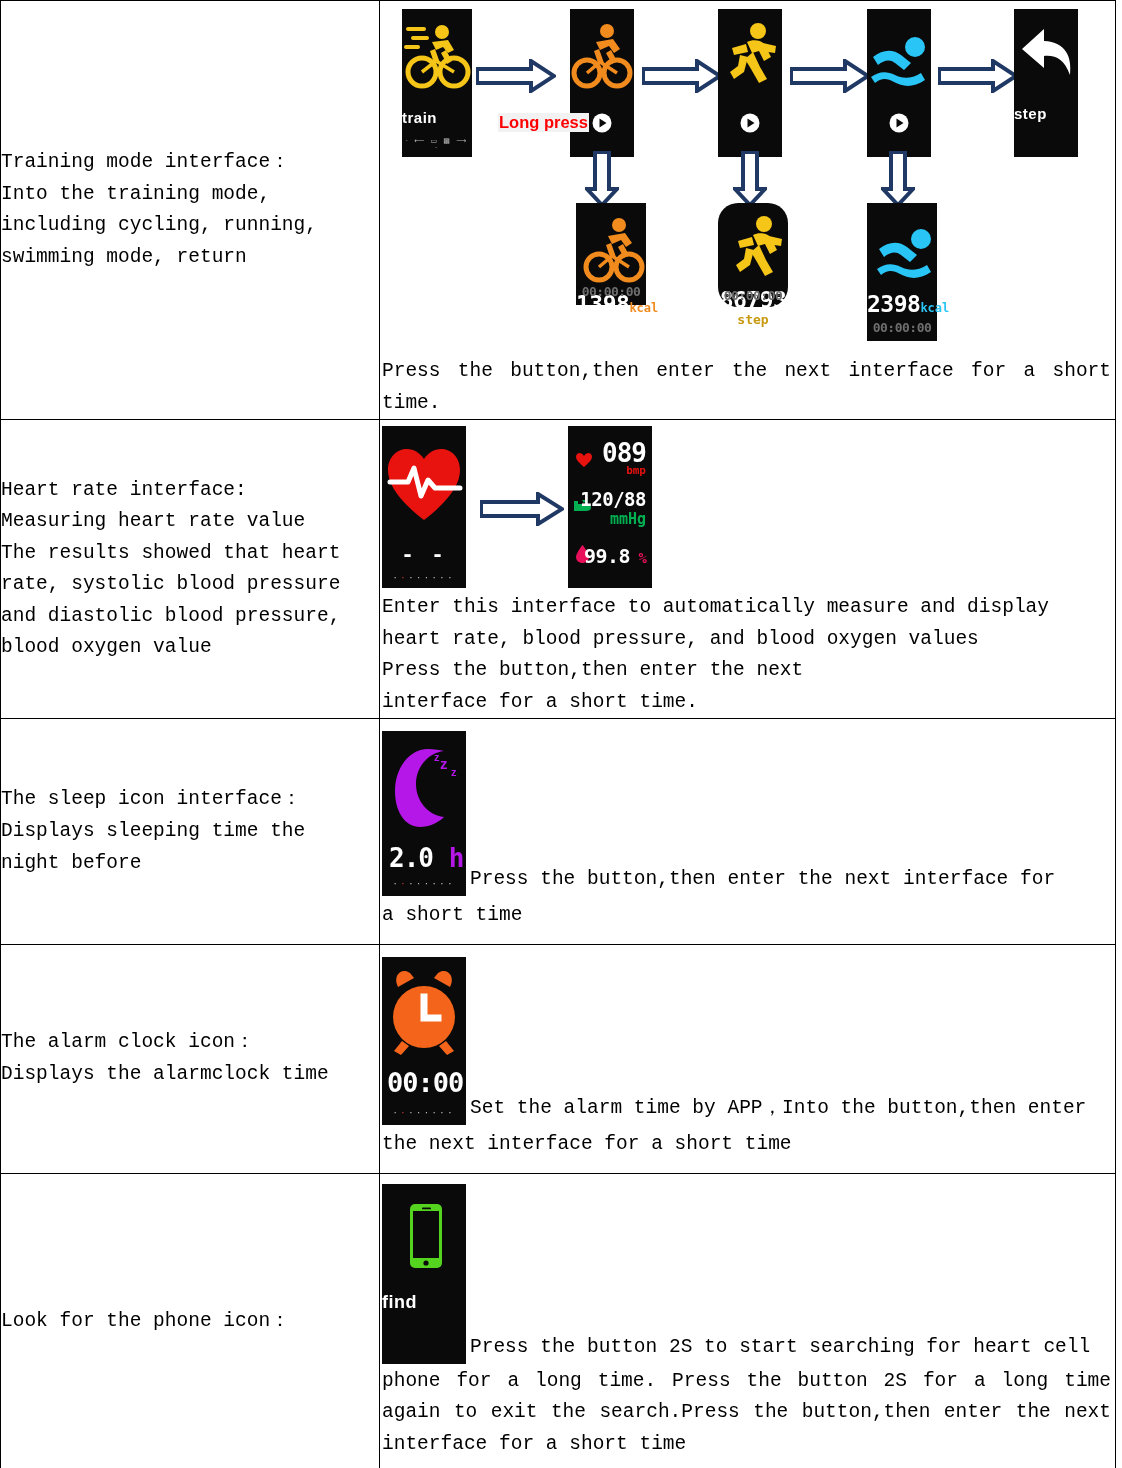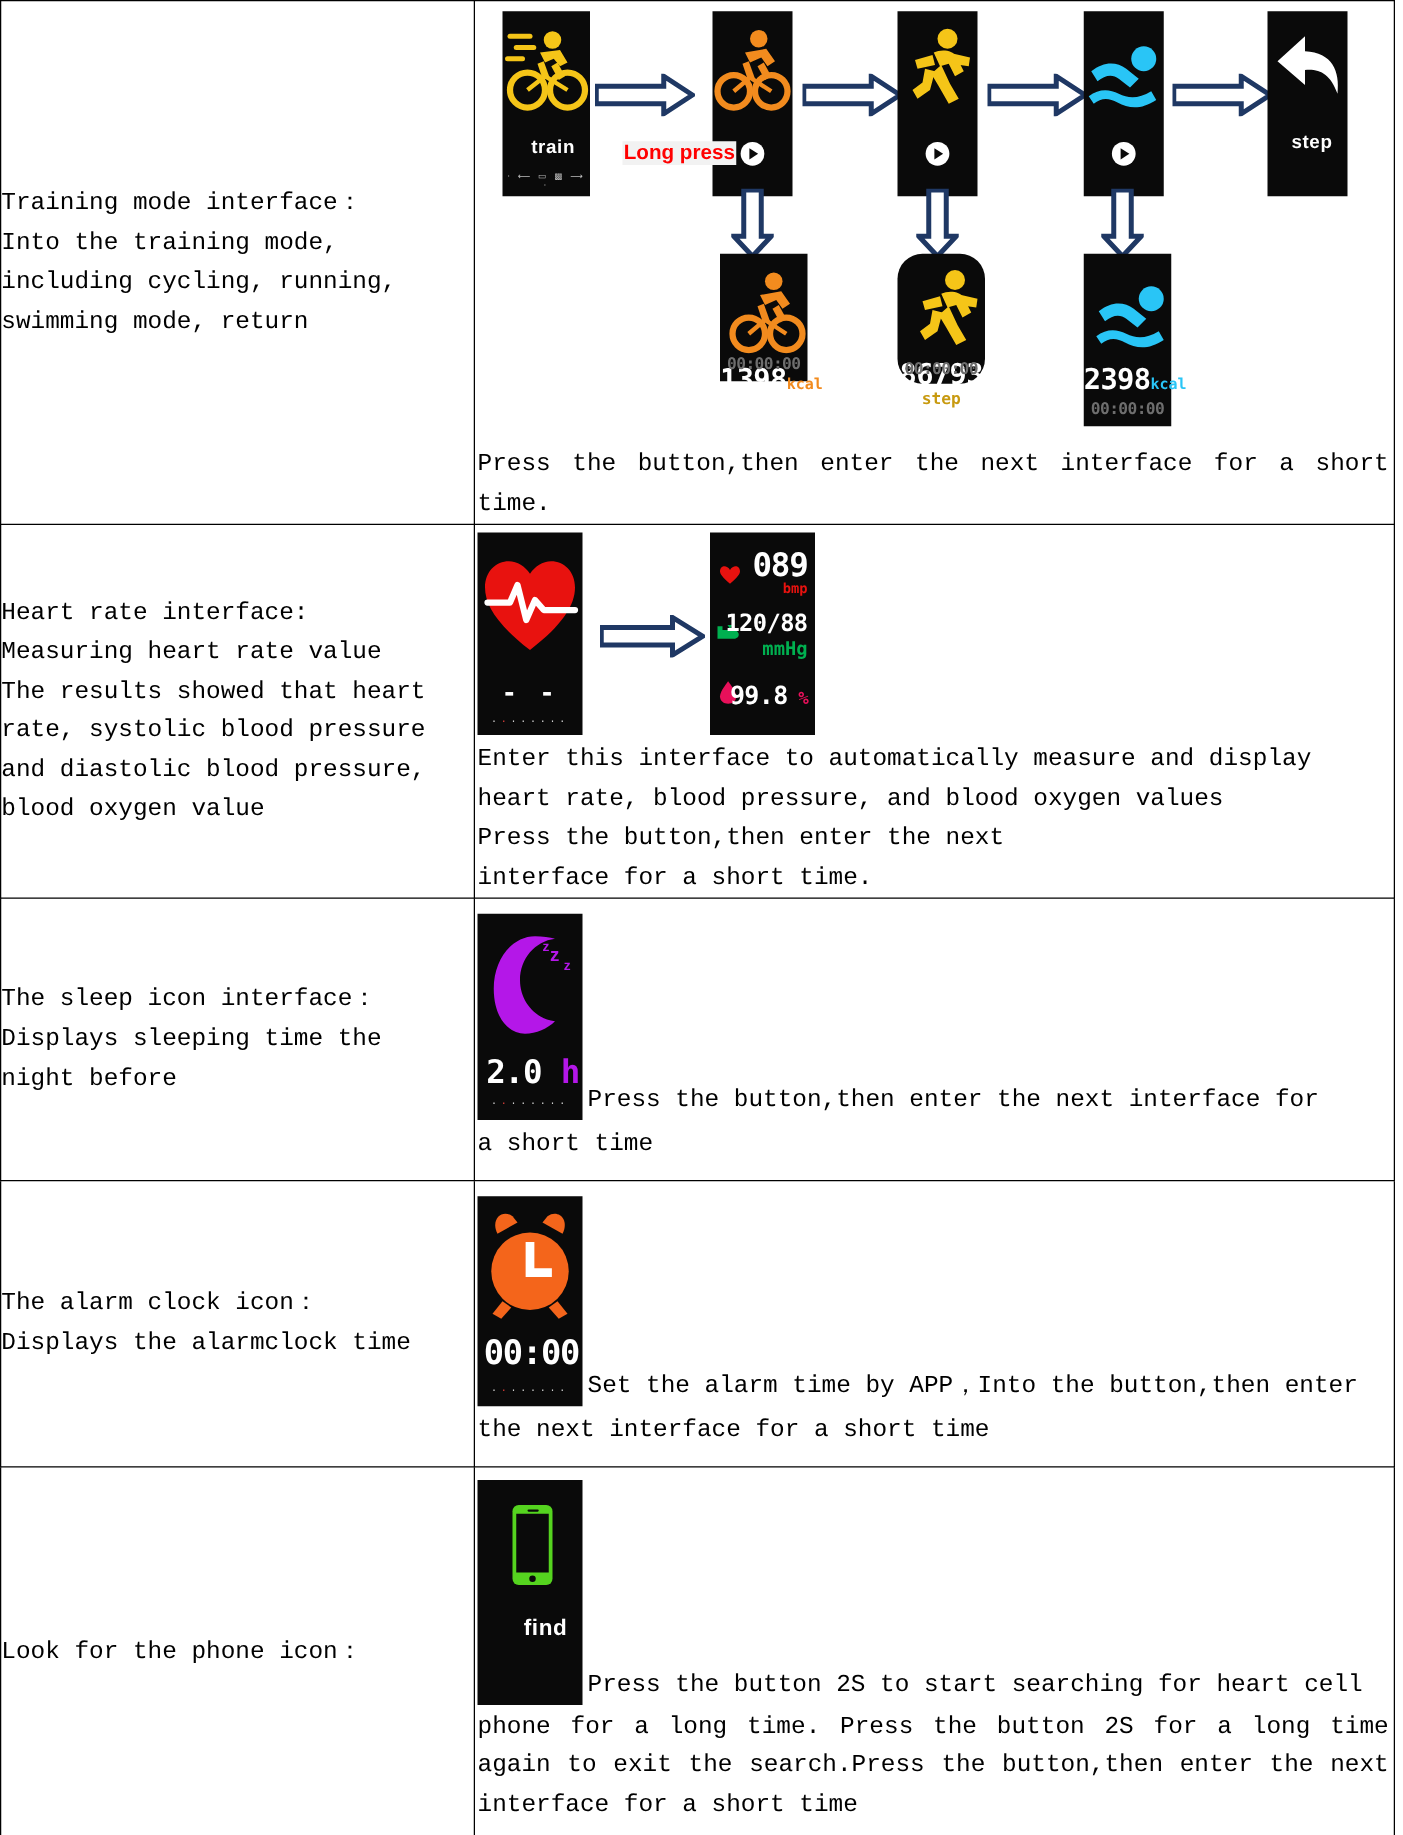--- a/index.html
+++ b/index.html
@@ -10,21 +10,21 @@
   td.col-left{width:378px;padding:6px 8px 6px 10px;}
   td.col-right{width:735px;padding:4px 6px 4px 4px;vertical-align:top;}
   .desc{font-family:"Liberation Mono","DejaVu Sans Mono",monospace;font-size:19.5px;line-height:1.62;white-space:pre-line;}
   .para{font-family:"Liberation Mono","DejaVu Sans Mono",monospace;font-size:19.5px;line-height:1.62;}
   .para-j{text-align:justify;text-align-last:left;}
 
   
   .scr{background:#0a0a0a;display:inline-block;vertical-align:top;position:relative;box-sizing:border-box;}
   .scr-64{width:64px;height:148px;}
   .scr-70{width:70px;height:148px;}
-  .lbl{position:absolute;left:0;right:12px;text-align:right;color:#fff;font-family:"Liberation Sans",sans-serif;font-weight:bold;font-size:15px;letter-spacing:0.5px;}
+  .lbl{position:absolute;left:0;right:0;text-align:left;color:#fff;font-family:"Liberation Sans",sans-serif;font-weight:bold;font-size:15px;letter-spacing:0.5px;}
   .dots{position:absolute;left:0;right:0;bottom:6px;text-align:center;font-size:8px;letter-spacing:3px;color:#d9d9d9;line-height:1;}
   .dots i{font-style:normal;color:#e8423c;}
   .lcd{font-family:"DejaVu Sans Mono",monospace;font-weight:bold;}
 
   
   .flow{position:relative;height:200px;}
   .abs{position:absolute;}
   .arrow-r{width:80px;height:34px;}
   .arrow-d{width:34px;height:56px;}
   .longpress{position:absolute;color:#ff0000;background:#f2f2f2;font-family:"Liberation Sans",sans-serif;font-weight:bold;font-size:16.5px;padding:0 1px;white-space:nowrap;}

